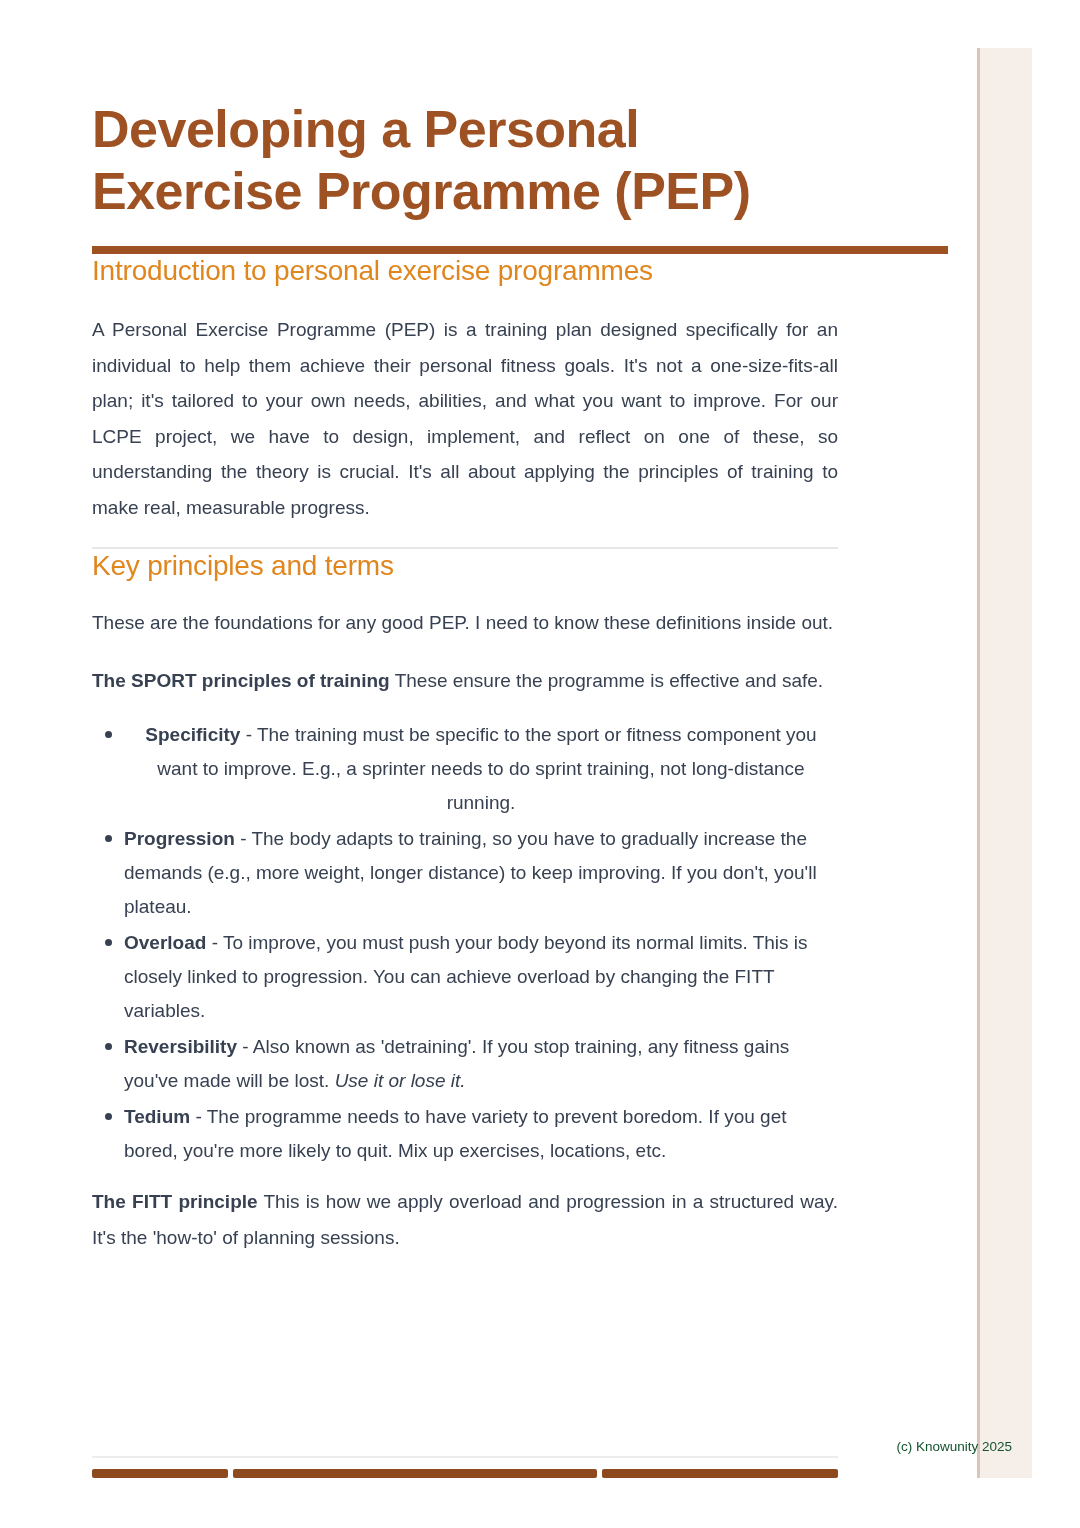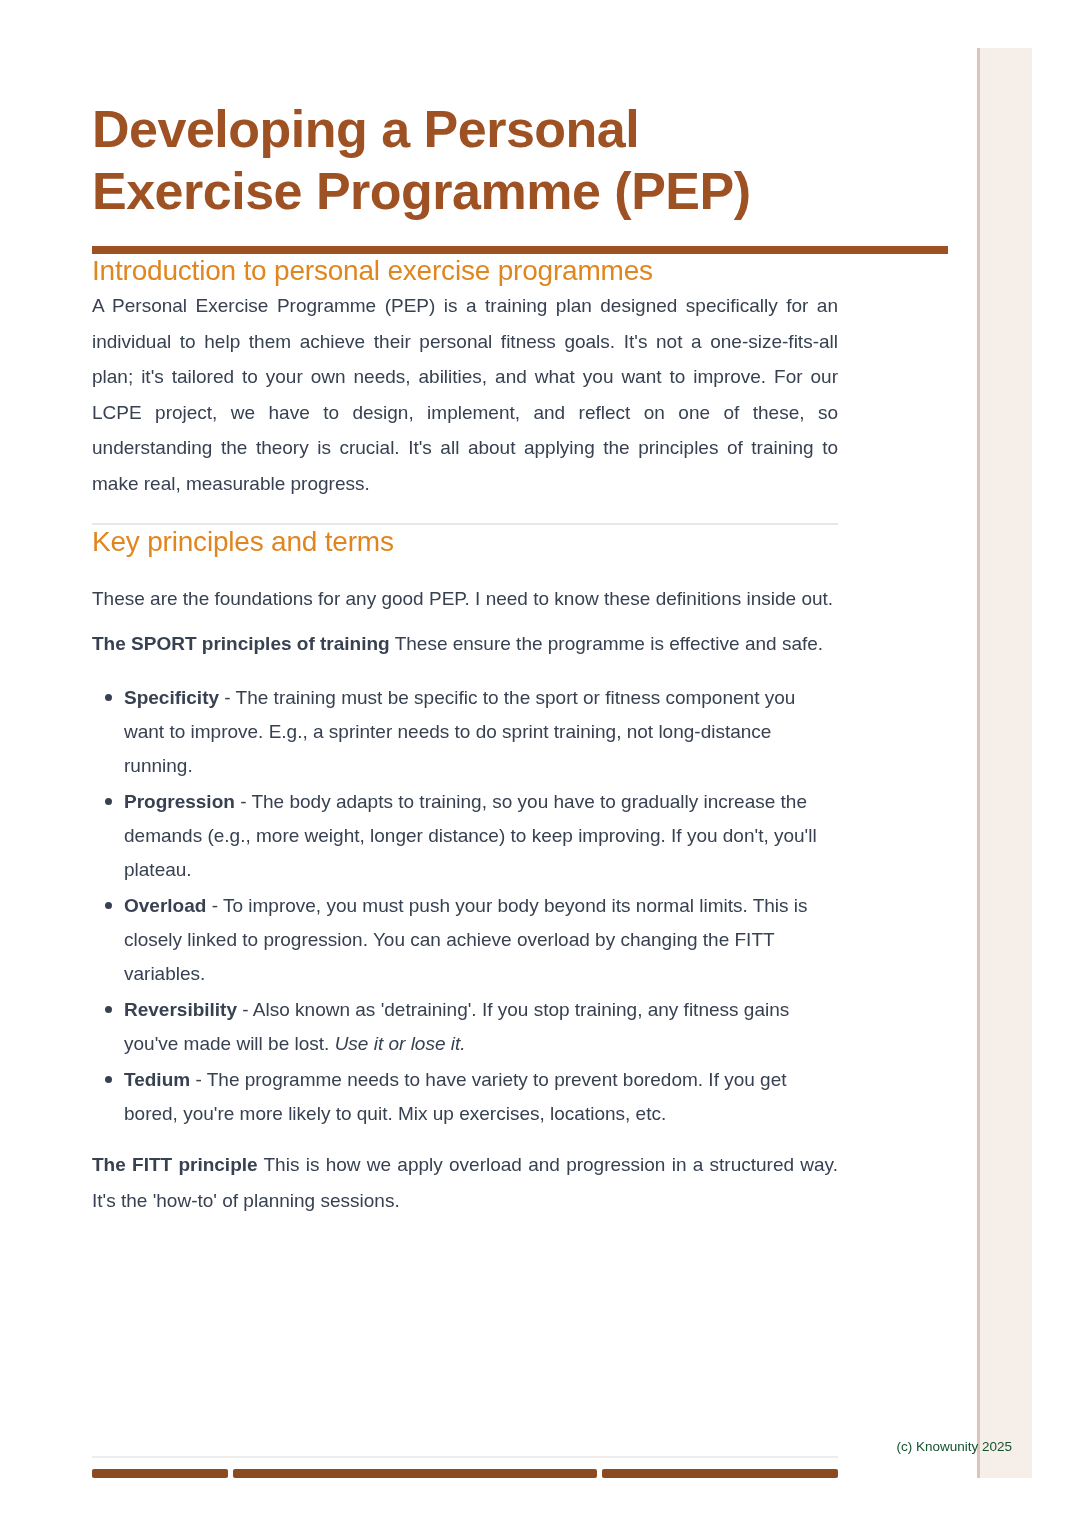--- a/index.html
+++ b/index.html
@@ -47,23 +47,23 @@
     font-size: 28px;
     line-height: 34px;
     font-weight: 400;
     letter-spacing: -0.2px;
     color: #E0861F;
   }
   .h2-intro { margin-top: 49px; }
   .h2-principles { margin-top: 41px; }
   p { margin: 0; font-size: 19px; line-height: 35.5px; color: #374151; }
   .just { text-align: justify; }
-  .p-intro { }
+  .p-intro { margin-top: 24px; }
   .p-principles { margin-top: 22px; }
-  .p-sport { margin-top: 9px; }
+  .p-sport { margin-top: 22px; }
   .p-fitt { margin-top: 16px; }
   b, strong { font-weight: 700; color: #374151; }
   .section-divider {
     margin-top: 22px;
     width: 746px;
     height: 2px;
     background: #E9E7E5;
     border: none;
   }
   ul.bullet-list {
@@ -72,21 +72,21 @@
     padding: 0;
   }
   ul.bullet-list li {
     position: relative;
     padding-left: 32px;
     font-size: 19px;
     line-height: 34px;
     margin-top: 2px;
     color: #374151;
   }
-  ul.bullet-list li:first-child { margin-top: 0; }
+  ul.bullet-list li:first-child { margin-top: 0; text-align: center; }
   .bullet-dot {
     position: absolute;
     left: 13px;
     top: 13px;
     width: 7px;
     height: 7px;
     border-radius: 50%;
     background: #374151;
   }
   .credit {

